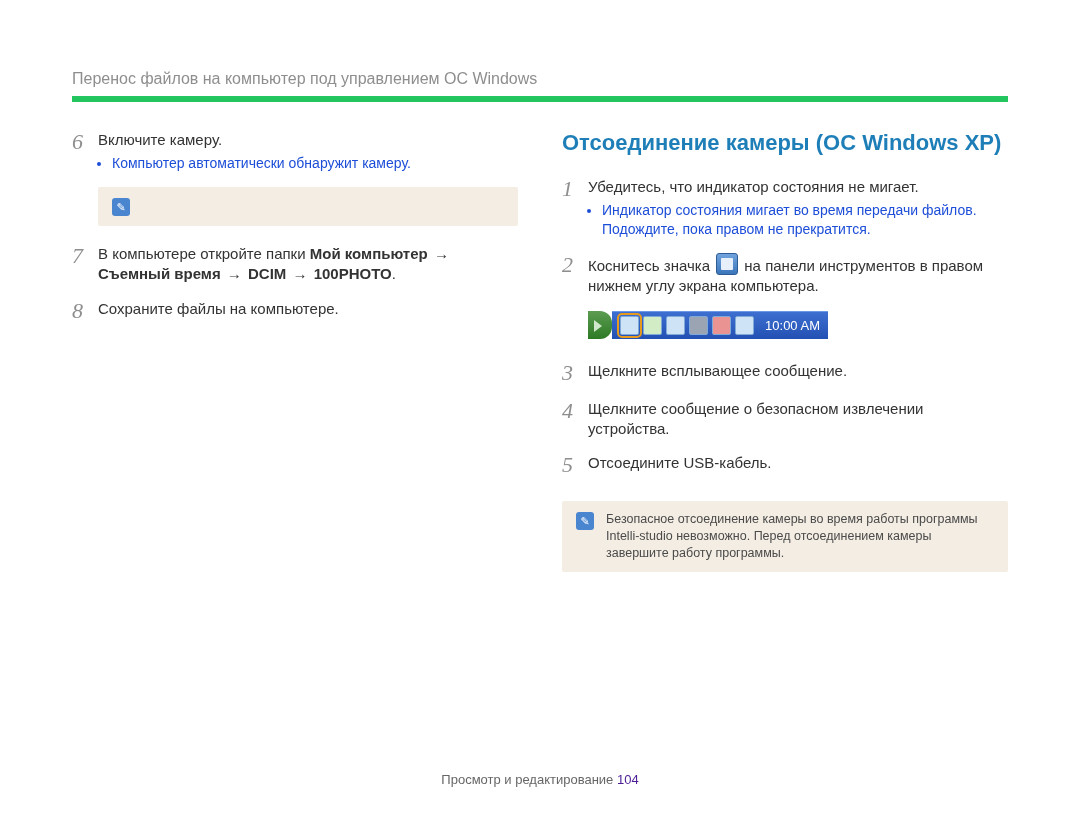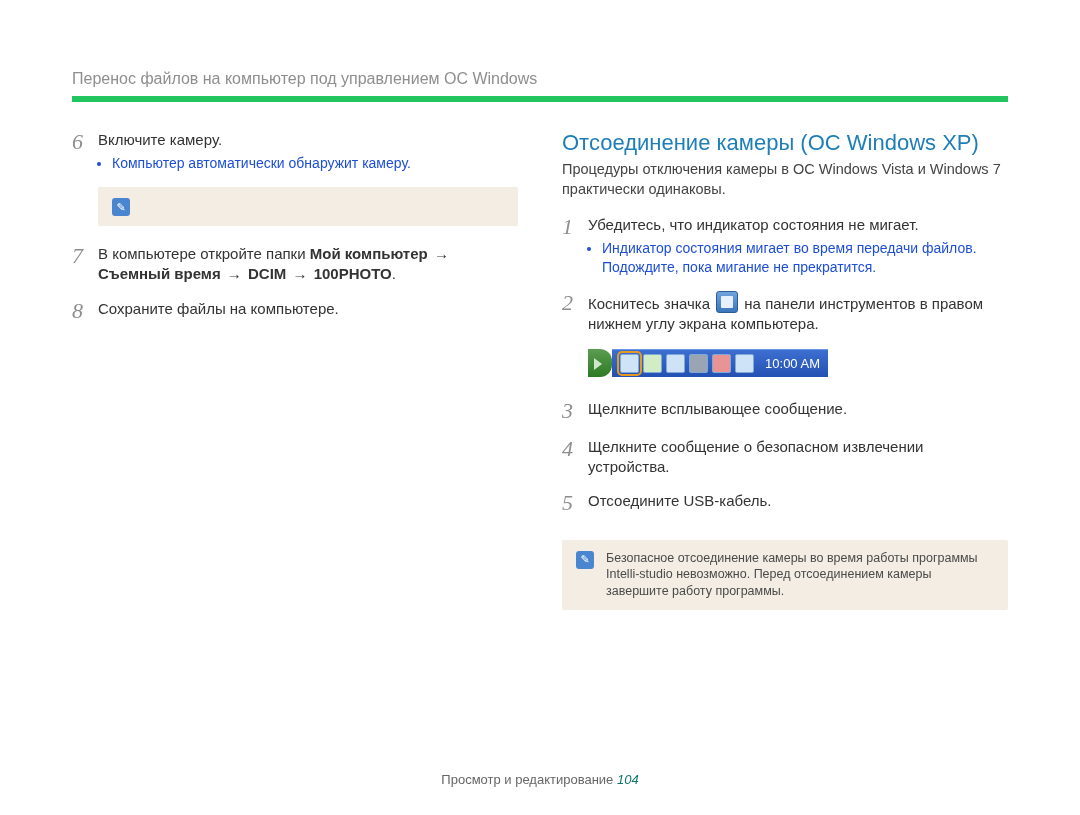--- a/index.html
+++ b/index.html
@@ -88,23 +88,23 @@
   .note-text {
     font-size: 12.5px;
     color: #4a4a4a;
     line-height: 1.35;
   }
   .arrow {
     margin: 0 2px;
   }
   h2.section {
     color: #1e7fb8;
-    font-weight: 400;
+    font-weight: 700;
     font-size: 22px;
-    margin: 0 0 4px 0;
+    margin: 0 0 21px 0;
   }
   .intro {
     font-size: 14.5px;
     color: #444;
     margin-bottom: 16px;
     line-height: 1.35;
   }
   .inline-icon {
     display: inline-block;
     width: 20px;
@@ -183,22 +183,21 @@
   .footer {
     position: absolute;
     bottom: 28px;
     left: 0;
     width: 100%;
     text-align: center;
     font-size: 13px;
     color: #666;
   }
   .footer-page {
-    color: #0f766e;
-    font-style: italic;
+    color: #4c1d95;
   }
   b { font-weight: 700; }
 </style>
 </head>
 <body>
 
 <div class="page">
 
   <div class="header-title">Перенос файлов на компьютер под управлением ОС Windows</div>
 
@@ -231,28 +230,27 @@
         <div class="step-num">8</div>
         <div class="step-body">Сохраните файлы на компьютере.</div>
       </div>
 
     </div>
 
     <div class="col">
 
       <h2 class="section">Отсоединение камеры (ОС Windows XP)</h2>
 
-      <div class="intro">Процедуры отключения камеры в ОС Windows Vista и Windows 7 практически одинаковы.</div>
 
       <div class="step">
         <div class="step-num">1</div>
         <div class="step-body">
           <span>Убедитесь, что индикатор состояния не мигает.</span>
           <ul>
-            <li>Индикатор состояния мигает во время передачи файлов. Подождите, пока мигание не прекратится.</li>
+            <li>Индикатор состояния мигает во время передачи файлов. Подождите, пока правом не прекратится.</li>
           </ul>
         </div>
       </div>
 
       <div class="step">
         <div class="step-num">2</div>
         <div class="step-body">
           <span>Коснитесь значка </span><span class="inline-icon"></span><span> на панели инструментов в правом нижнем углу экрана компьютера.</span>
         </div>
       </div>

